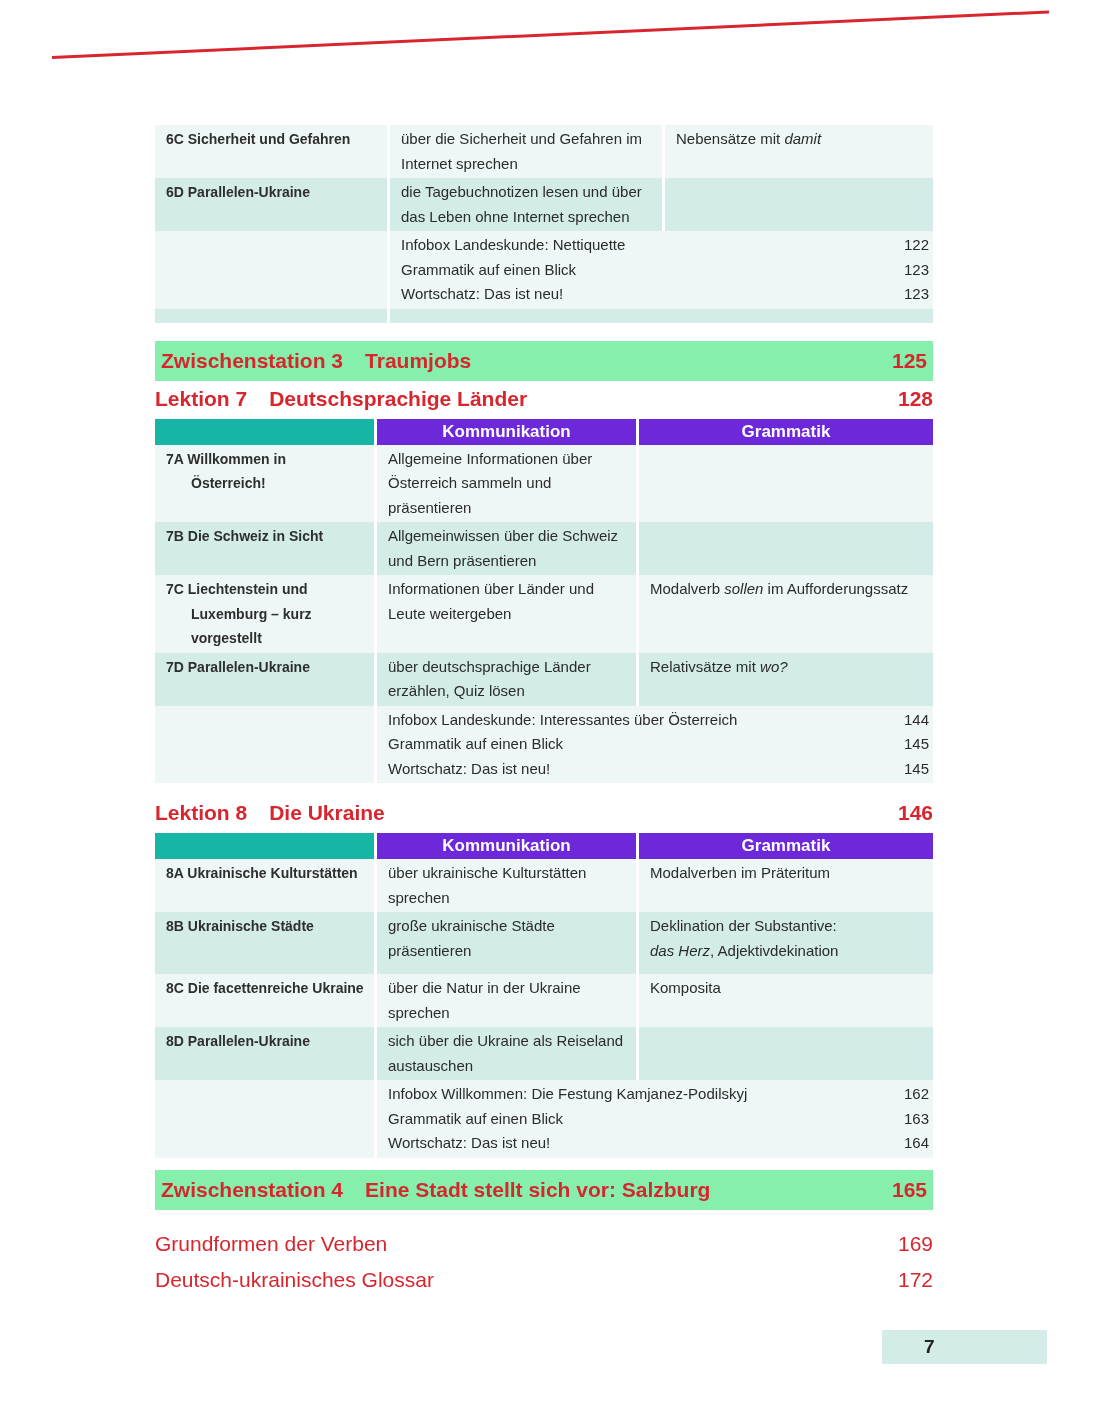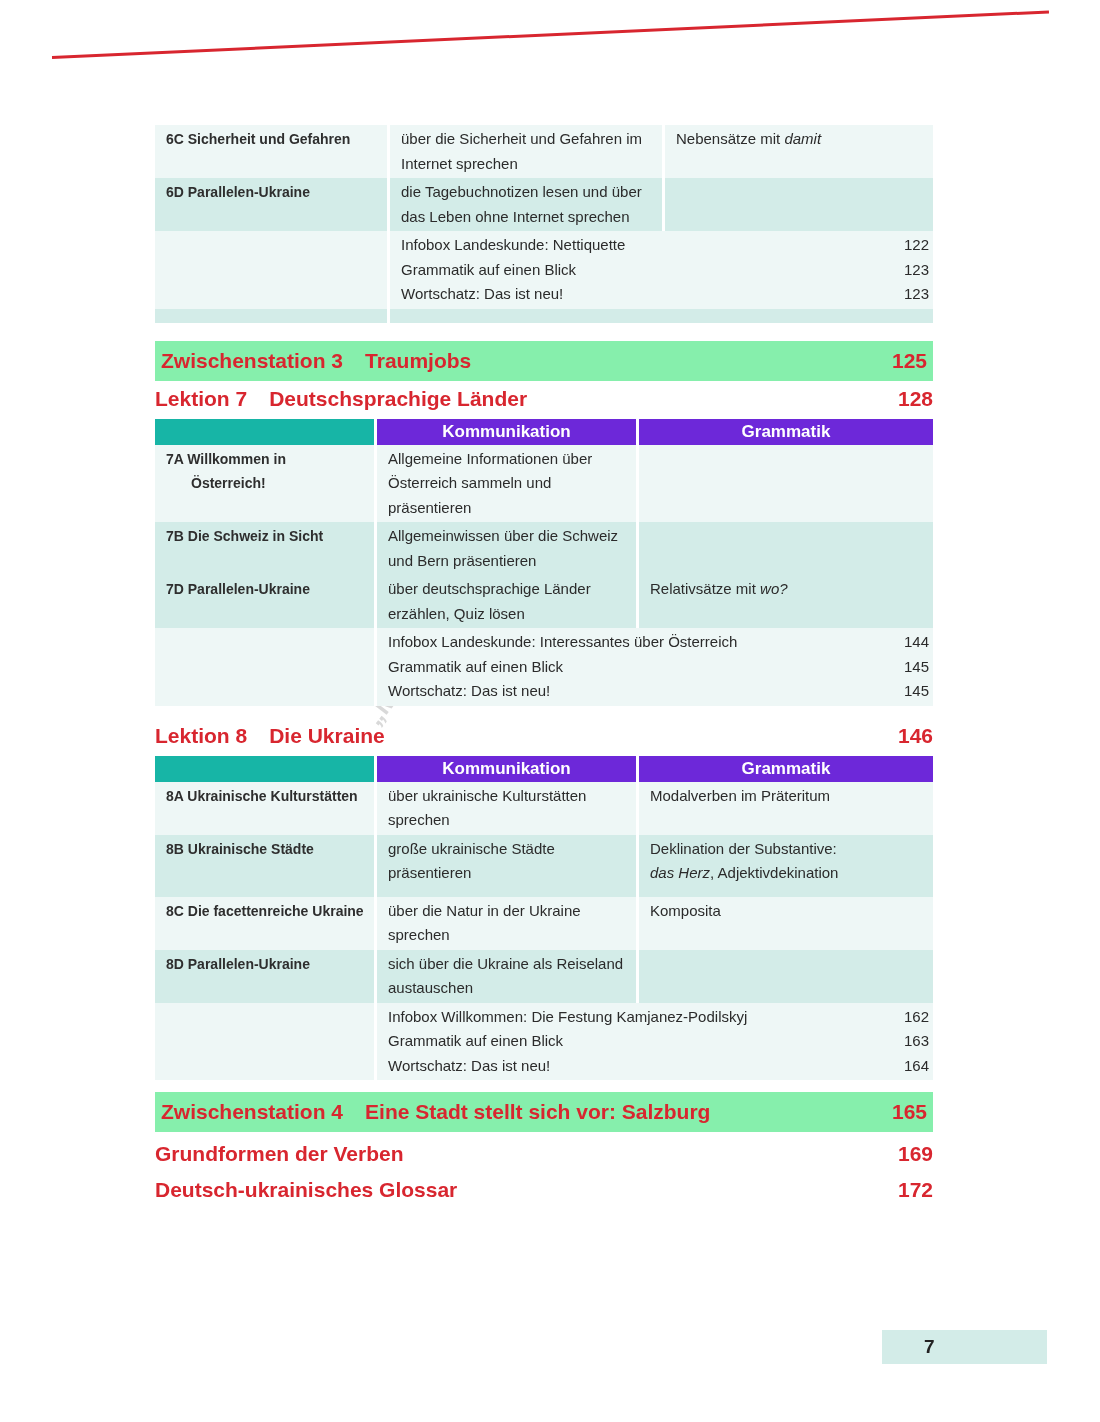--- a/index.html
+++ b/index.html
@@ -32,21 +32,21 @@
     background: #86efac; height: 40px; display: flex; align-items: center;
     justify-content: space-between; padding: 0 6px 0 6px; margin-top: 18px;
     color: #d8262f; font-weight: bold; font-size: 21px;
   }
   .zw .lbl span + span { margin-left: 22px; }
   .lek {
     display: flex; justify-content: space-between; align-items: center;
     color: #d8262f; font-weight: bold; font-size: 21px; height: 32px;
   }
   .lek .lbl span + span { margin-left: 22px; }
-  .appx { display: flex; justify-content: space-between; color: #d8262f; font-weight: bold; font-size: 21px; height: 36px; align-items: flex-start; }
+  .appx { display: flex; justify-content: space-between; color: #d8262f; font-weight: normal; font-size: 21px; height: 36px; align-items: flex-end; }
 
   .page-num {
     position: absolute; left: 882px; top: 1330px; width: 165px; height: 34px;
     background: #d3ece8; color: #222; font-weight: bold; font-size: 19px;
     display: flex; align-items: center; padding-left: 42px; box-sizing: border-box;
   }
   .watermark {
     position: absolute; left: 330px; top: 690px; transform: rotate(-52deg);
     color: rgba(120,120,120,0.28); font-weight: bold; font-size: 27px; white-space: nowrap;
     transform-origin: left top; line-height: 34px; pointer-events: none;
@@ -126,20 +126,27 @@
           </td>
       <td class="c2">Allgemeine Informationen über Österreich sammeln und präsentieren</td>
       <td class="c3"></td>
     </tr>
     <tr class="dark">
       <td class="c1">
             <span class="hang">7B Die Schweiz in Sicht</span>
           </td>
       <td class="c2">Allgemeinwissen über die Schweiz und Bern präsentieren</td>
       <td class="c3"></td>
+    </tr>
+    <tr class="light">
+      <td class="c1">
+            <span class="hang">7C Liechtenstein und Luxemburg – kurz vorgestellt</span>
+          </td>
+      <td class="c2">Informationen über Länder und Leute weitergeben</td>
+      <td class="c3"><span>Modalverb </span><span class="it">sollen</span><span> im Aufforderungssatz</span></td>
     </tr>
     <tr class="dark">
       <td class="c1">
             <span class="hang">7D Parallelen-Ukraine</span>
           </td>
       <td class="c2">über deutschsprachige Länder erzählen, Quiz lösen</td>
       <td class="c3"><span>Relativsätze mit </span><span class="it">wo?</span></td>
     </tr>
     <tr class="light extras">
       <td class="c1"></td>

